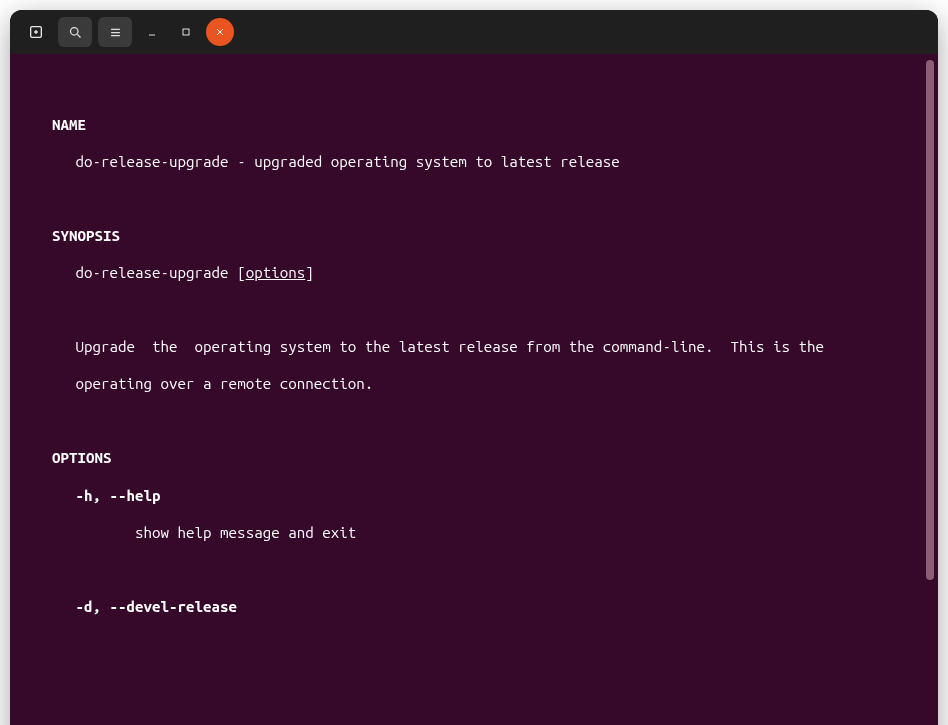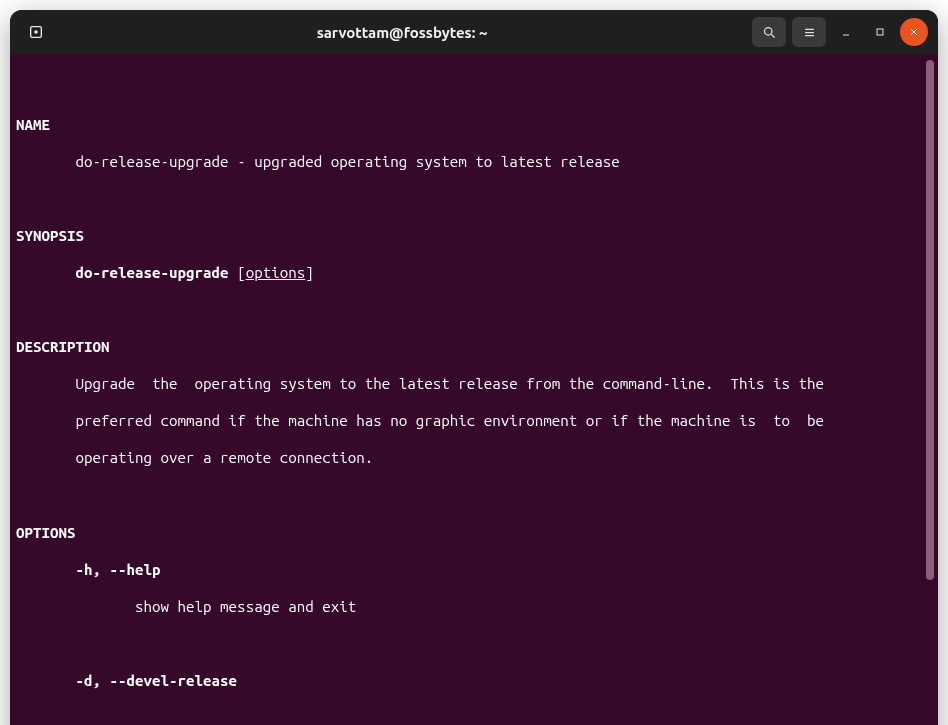--- a/index.html
+++ b/index.html
@@ -74,23 +74,23 @@
   }
   .terminal-inner {
     white-space: pre;
     font-family: 'Ubuntu Mono', 'DejaVu Sans Mono', 'Consolas', monospace;
   }
   .header-line {
     display:flex;
     justify-content:space-between;
     padding-right:20px;
   }
-  .bold { font-weight:bold; }
+  .bold { font-weight:normal; }
   .underline { text-decoration: underline; }
-  .section { font-weight:bold; }
+  .section { font-weight:bold;margin-left:36px; }
   .indent1 { padding-left: 7ch; }
   .option-line { padding-left: 7ch; font-weight:bold; }
   .option-desc { padding-left: 14ch; }
   .scrollbar {
     position:absolute;
     right:4px;
     top:6px;
     width:8px;
     height:640px;
   }
@@ -109,21 +109,20 @@
   <div class="titlebar">
     <div class="tb-left">
       <div class="tb-btn">
         <svg viewBox="0 0 24 24">
             <rect x="4" y="4" width="16" height="16" rx="2"></rect>
             <line x1="12" y1="9" x2="12" y2="15"></line>
             <line x1="9" y1="12" x2="15" y2="12"></line>
           </svg>
       </div>
     </div>
-    <div class="tb-title">sarvottam@fossbytes: ~</div>
     <div class="tb-right">
       <div class="tb-icon-btn">
         <svg viewBox="0 0 24 24">
             <circle cx="10" cy="10" r="6"></circle>
             <line x1="15" y1="15" x2="20" y2="20"></line>
           </svg>
       </div>
       <div class="tb-icon-btn">
         <svg viewBox="0 0 24 24">
             <line x1="5" y1="7" x2="19" y2="7"></line>
@@ -152,23 +151,21 @@
 
   <div class="terminal">
     <div class="terminal-inner">
 <span class="ln"></span>
 <span class="ln section">NAME</span>
 <span class="ln indent1">do-release-upgrade - upgraded operating system to latest release</span>
 <span class="ln"></span>
 <span class="ln section">SYNOPSIS</span>
 <span class="ln indent1"><span class="bold">do-release-upgrade</span><span> [</span><span class="underline">options</span><span>]</span></span>
 <span class="ln"></span>
-<span class="ln section">DESCRIPTION</span>
 <span class="ln indent1">Upgrade  the  operating system to the latest release from the command-line.  This is the</span>
-<span class="ln indent1">preferred command if the machine has no graphic environment or if the machine is  to  be</span>
 <span class="ln indent1">operating over a remote connection.</span>
 <span class="ln"></span>
 <span class="ln section">OPTIONS</span>
 <span class="ln option-line">-h, --help</span>
 <span class="ln option-desc">show help message and exit</span>
 <span class="ln"></span>
 <span class="ln option-line">-d, --devel-release</span>
 
 
 

